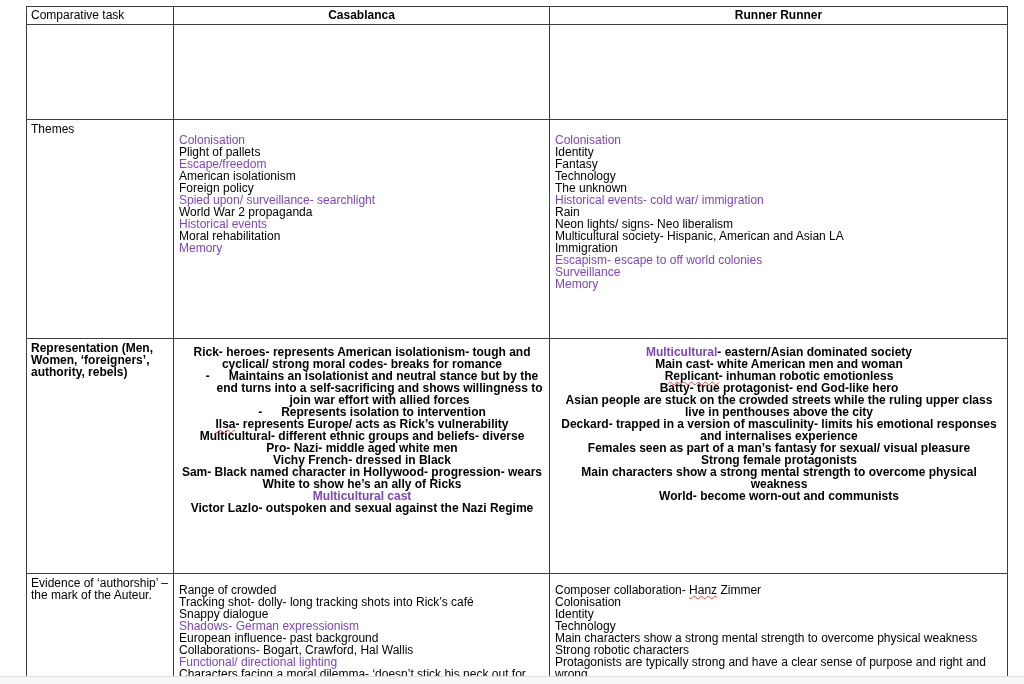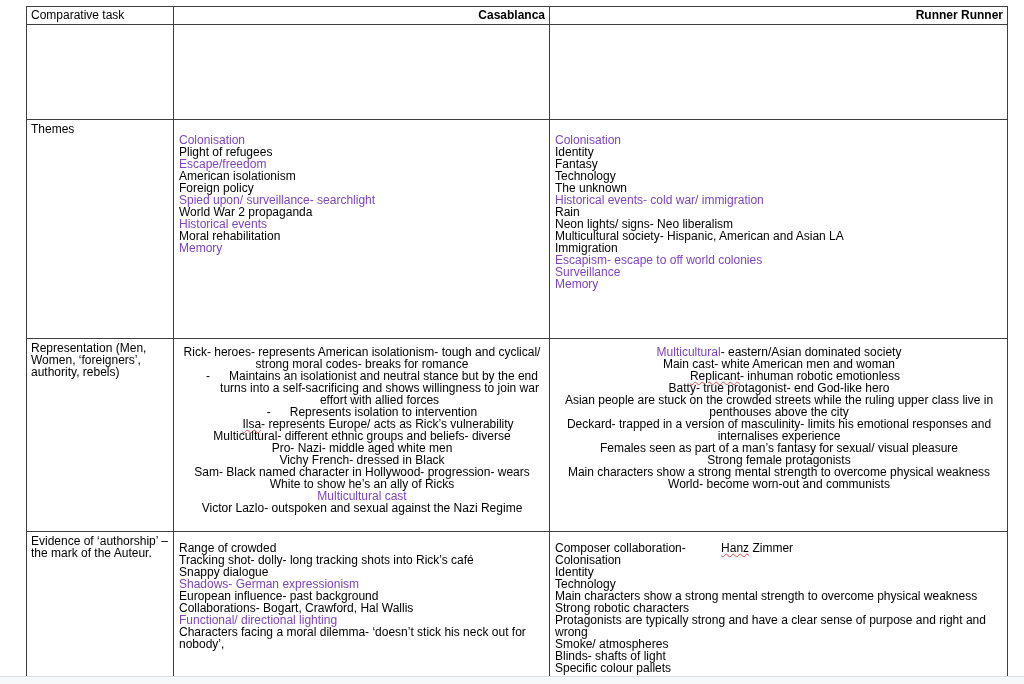--- a/index.html
+++ b/index.html
@@ -30,42 +30,41 @@
   th,td{
     border:1px solid var(--border);
     vertical-align:top;
     box-sizing:border-box;
     font-size:12px;
     line-height:12px;
     color:#000;
     padding:2px 4px;
     overflow:hidden;
   }
-  th{height:18px;font-weight:bold;text-align:right;}
+  th{height:18px;font-weight:bold;text-align:center;}
   th.first{font-weight:normal;text-align:left;}
   tr.row-empty td{height:95px;}
   tr.row-themes td{height:219px;margin-top:41px;}
-  tr.row-representation td{height:193px;}
+  tr.row-representation td{height:235px;font-weight:bold;}
   tr.row-authorship td{height:129px;}
   td.content{padding-left:5px;}
   tr.row-themes td.content{padding-top:14px;}
   tr.row-representation td.content{padding-top:7px;text-align:center;}
   tr.row-authorship td.content{padding-top:10px;}
   td.label-cell{padding-top:3px;}
   .line{min-height:12px;}
   .line.bullet{padding-left:35px;text-indent:-15px;}
   .line.bullet .marker{padding-right:19px;}
   .purple{color:var(--purple);}
   .squiggle{
     text-decoration:underline;
     text-decoration-style:wavy;
     text-decoration-color:var(--squiggle);
     text-decoration-thickness:1px;
     text-underline-offset:1px;
-    margin-left:32px;
   }
   .page-edge{
     position:absolute;
     left:0;right:0;
     top:676px;
     height:8px;
     background:var(--edge-bg);
     border-top:1px solid var(--edge-line);
   }
 </style>
@@ -88,21 +87,21 @@
   <tbody>
       <tr class="row-empty">
         <td class="label-cell"></td>
         <td class="content"></td>
         <td class="content"></td>
       </tr>
       <tr class="row-themes">
         <td class="label-cell">Themes</td>
         <td class="content">
           <div class="line"><span class="purple">Colonisation</span></div>
-          <div class="line"><span>Plight of refugees</span></div>
+          <div class="line"><span>Plight of pallets</span></div>
           <div class="line"><span class="purple">Escape/freedom</span></div>
           <div class="line"><span>American isolationism</span></div>
           <div class="line"><span>Foreign policy</span></div>
           <div class="line"><span class="purple">Spied upon/ surveillance- searchlight</span></div>
           <div class="line"><span>World War 2 propaganda</span></div>
           <div class="line"><span class="purple">Historical events</span></div>
           <div class="line"><span>Moral rehabilitation</span></div>
           <div class="line"><span class="purple">Memory</span></div>
         </td>
         <td class="content">

